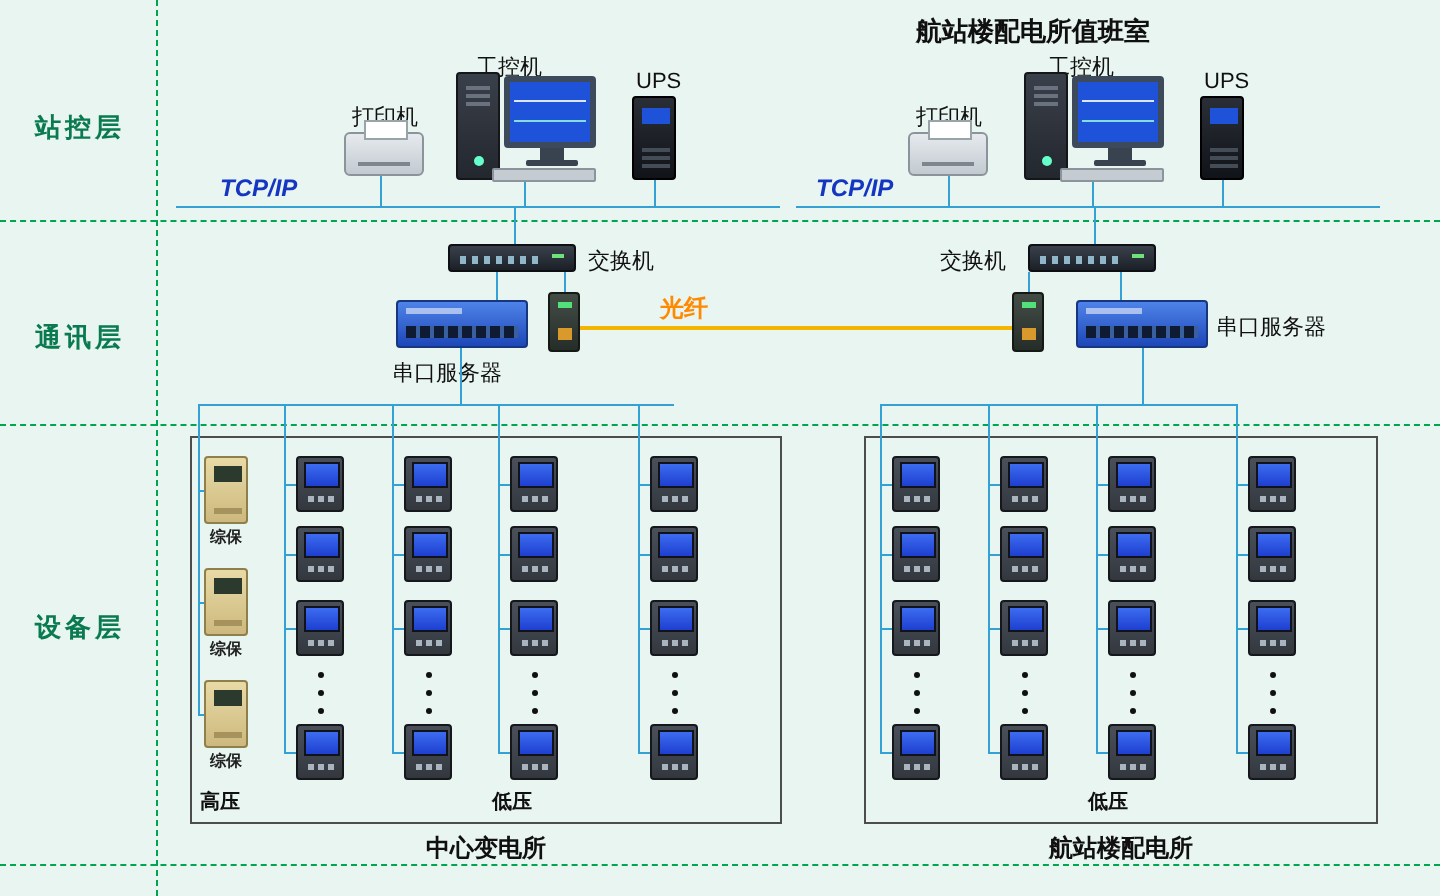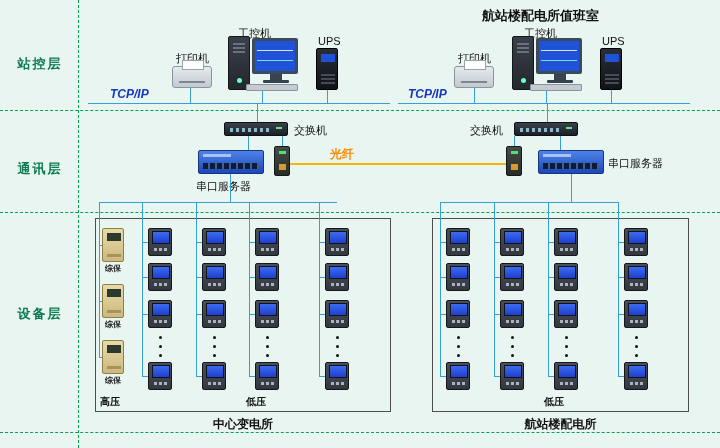--- a/index.html
+++ b/index.html
@@ -81,21 +81,21 @@
   <div class="ups" style="left:316px;top:48px"></div>
 
   <div class="tcpip" style="left:110px;top:87px">TCP/IP</div>
 
   <div class="switch" style="left:224px;top:122px"></div>
   <div class="small" style="left:294px;top:123px">交换机</div>
   <div class="sserver" style="left:198px;top:150px"></div>
   <div class="small" style="left:196px;top:179px">串口服务器</div>
   <div class="conv" style="left:274px;top:146px"></div>
 
-  <div class="title" style="left:468px;top:7px;width:145px">航站楼配电所值班室</div>
+  <div class="title" style="left:444px;top:7px;width:145px">航站楼配电所值班室</div>
   <div class="small" style="left:524px;top:26px">工控机</div>
   <div class="small" style="left:458px;top:51px">打印机</div>
   <div class="small" style="left:602px;top:35px">UPS</div>
 
   <div class="printer" style="left:454px;top:66px"></div>
   <div class="tower" style="left:512px;top:36px"></div>
   <div class="monitor" style="left:536px;top:38px">
       <div class="scr"></div>
     </div>
   <div class="stand" style="left:554px;top:74px"></div>

